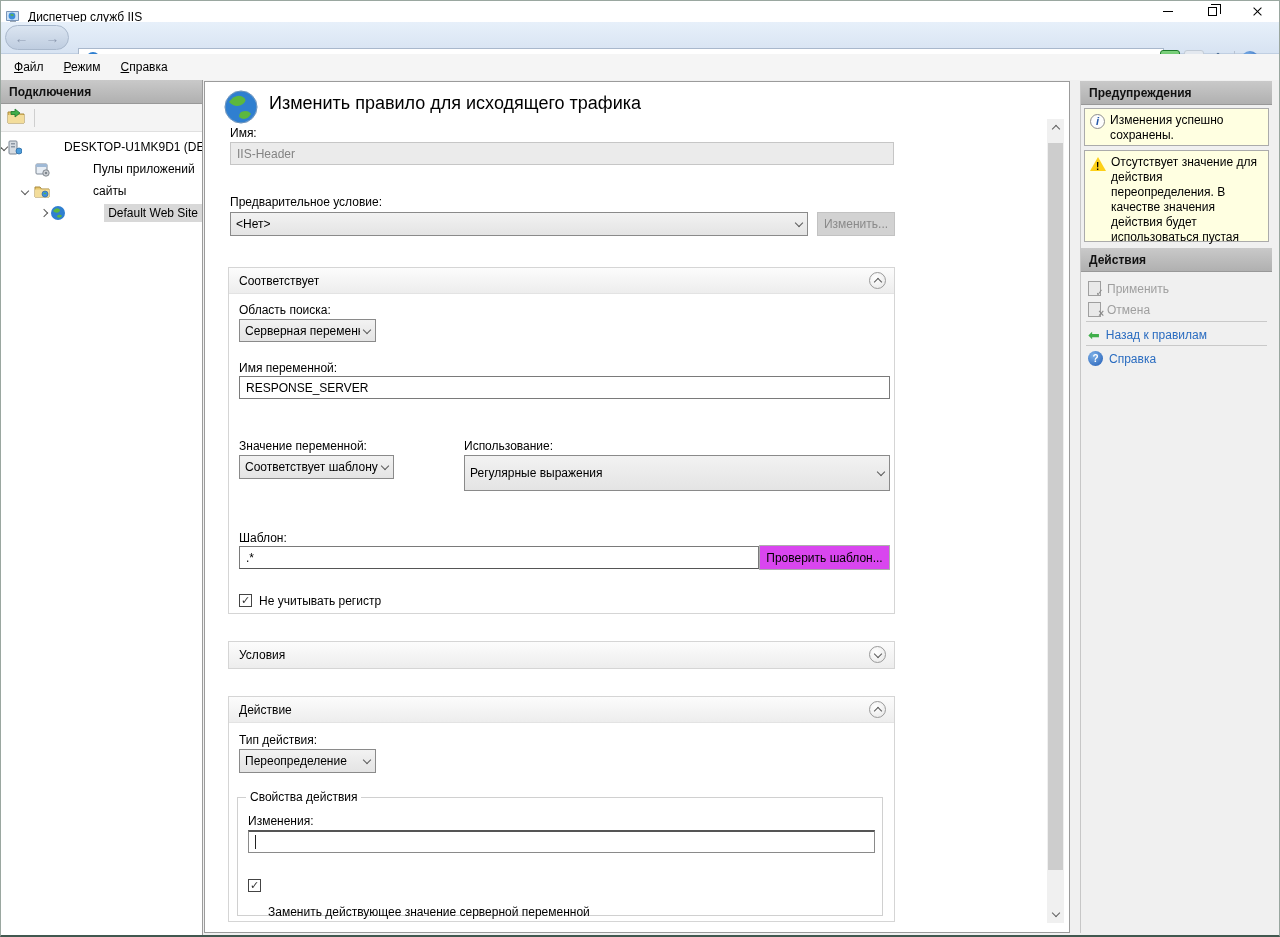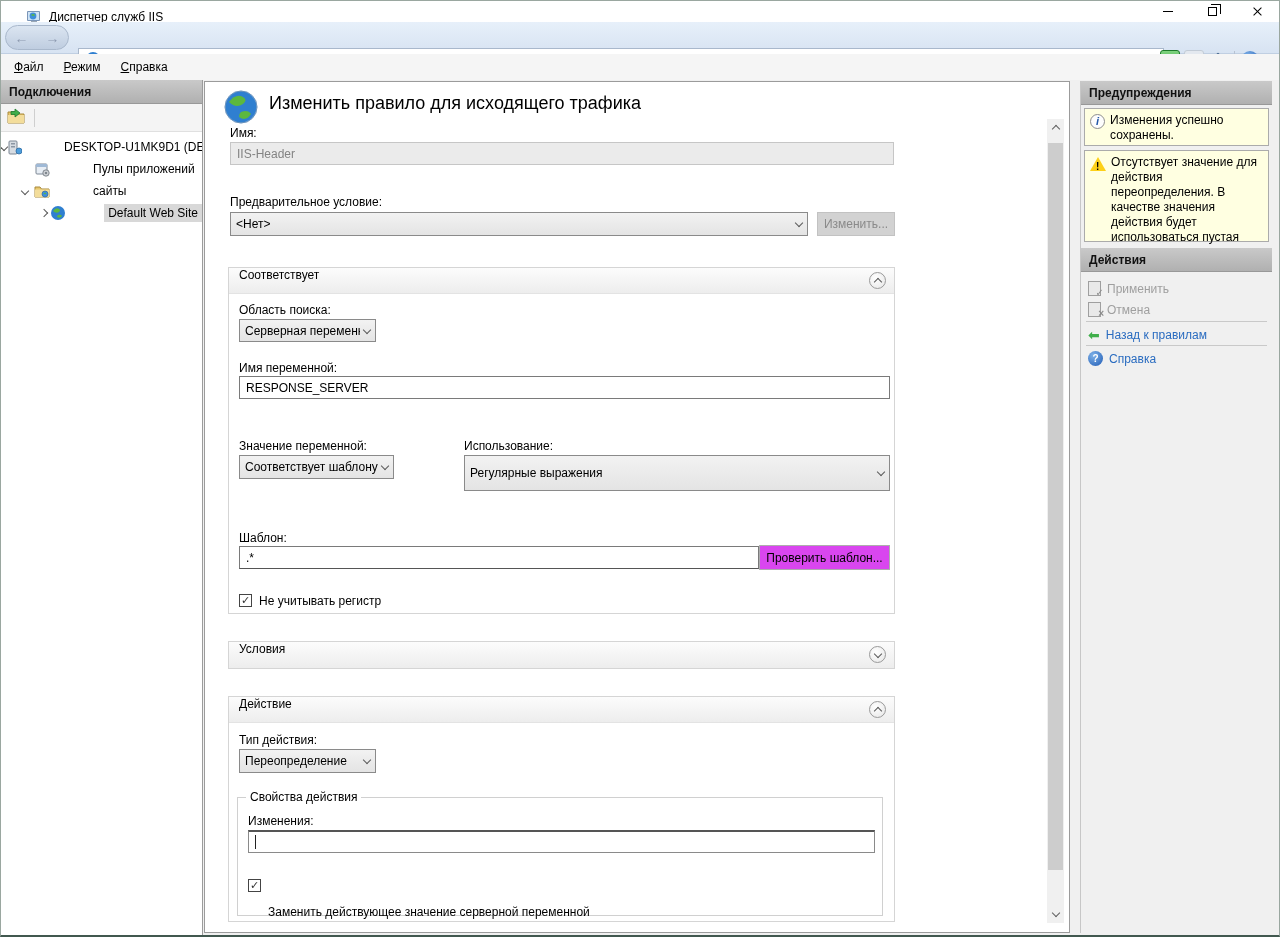--- a/index.html
+++ b/index.html
@@ -2,21 +2,21 @@
 <html><head>
 <meta charset="utf-8">
 <style>
   * { margin:0; padding:0; box-sizing:border-box; }
   html,body { width:1280px; height:937px; overflow:hidden; }
   body { font-family:"Liberation Sans","DejaVu Sans",sans-serif; font-size:12px; color:#000;
          background:#f0f0f0; position:relative; }
 
   
   .window-border { position:absolute; inset:0; border:1px solid #9aa7a0; border-bottom:2px solid #41584f; pointer-events:none; z-index:50; }
-  .titlebar { position:absolute; left:0; top:0; right:0; height:34px; background:#ffffff; display:flex; align-items:center;padding-left:21px; }
+  .titlebar { position:absolute; left:0; top:0; right:0; height:34px; background:#ffffff; display:flex; align-items:center; }
   .titlebar .app-icon { width:15px; height:14px; margin-left:6px; position:relative; }
   .titlebar .title { margin-left:7px; font-size:12px; }
   .win-controls { position:absolute; right:0; top:0; height:22px; display:flex; }
   .win-btn { width:45px; height:22px; display:flex; align-items:center; justify-content:center; }
   .glyph-min { width:10px; height:1px; background:#000; }
   .glyph-max { width:9px; height:9px; border:1px solid #000; position:relative; background:#fff; }
   .glyph-max::before { content:""; position:absolute; left:2px; top:-4px; width:9px; height:9px; border:1px solid #000; border-bottom:none; border-left:none; }
   .glyph-close { position:relative; width:11px; height:11px; }
   .glyph-close::before,.glyph-close::after { content:""; position:absolute; left:5px; top:0; width:1px; height:11px; background:#000; }
   .glyph-close::before { transform:rotate(45deg);} .glyph-close::after{ transform:rotate(-45deg);}
@@ -66,21 +66,21 @@
   .field { position:absolute; background:#fff; border:1px solid #7a7a7a; display:flex; align-items:center; padding:0 6px; font-size:12px; }
   .field.disabled { background:#ebebeb; border-color:#c6c6c6; color:#838383; }
   .field.focused { border-color:#8a8a8a; border-top:2px solid #555; }
   .caret-bar { width:1px; height:14px; background:#222; }
   .combo { position:absolute; background:linear-gradient(#f2f2f2,#e4e4e4); border:1px solid #8a8a8a; display:flex; align-items:center; padding:0 5px; font-size:12px; overflow:hidden; }
   .combo-value { white-space:nowrap; overflow:hidden; flex:1; }
   .combo .chev { flex:none; margin-left:4px; margin-top:-2px; }
   .btn { position:absolute; background:#d946ef; border:1px solid #adadad; display:flex; align-items:center; justify-content:center; font-size:12px; }
   .btn.disabled { background:#d2d2d2; border-color:#c2c2c2; color:#8a8a8a; }
   .section { position:absolute; border:1px solid #d5d5d5; background:#fff; }
-  .section-header { height:26px; background:linear-gradient(#fcfcfc,#ededed); border-bottom:1px solid #e3e3e3; display:flex; align-items:flex-start; padding:0 10px; font-size:12px; position:relative; }
+  .section-header { height:26px; background:linear-gradient(#fcfcfc,#ededed); border-bottom:1px solid #e3e3e3; display:flex; align-items:center; padding:0 10px; font-size:12px; position:relative; }
   .circle-btn { position:absolute; right:8px; top:4px; width:17px; height:17px; border-radius:50%; border:1px solid #9a9a9a; background:radial-gradient(circle at 40% 35%, #ffffff, #e6e6e6); display:flex; align-items:center; justify-content:center; }
   .circle-btn .chev.up { margin-top:2px; } .circle-btn .chev.down { margin-top:-2px; }
   .checkbox { position:absolute; width:13px; height:13px; border:1px solid #444; background:#fff; display:flex; align-items:center; justify-content:center; font-size:11px; line-height:1; color:#333; }
   .groupbox { position:absolute; border:1px solid #d0d0d0; }
   .groupbox-legend { position:absolute; top:-8px; left:8px; background:#fff; padding:0 4px; font-size:12px; }
 
   
   .scrollbar { position:absolute; left:842px; top:37px; width:17px; height:804px; background:#f0f0f0; }
   .sb-btn { position:absolute; left:0; width:17px; height:17px; display:flex; align-items:center; justify-content:center; background:#f0f0f0; }
   .sb-thumb { position:absolute; left:1px; width:15px; background:#cdcdcd; }

